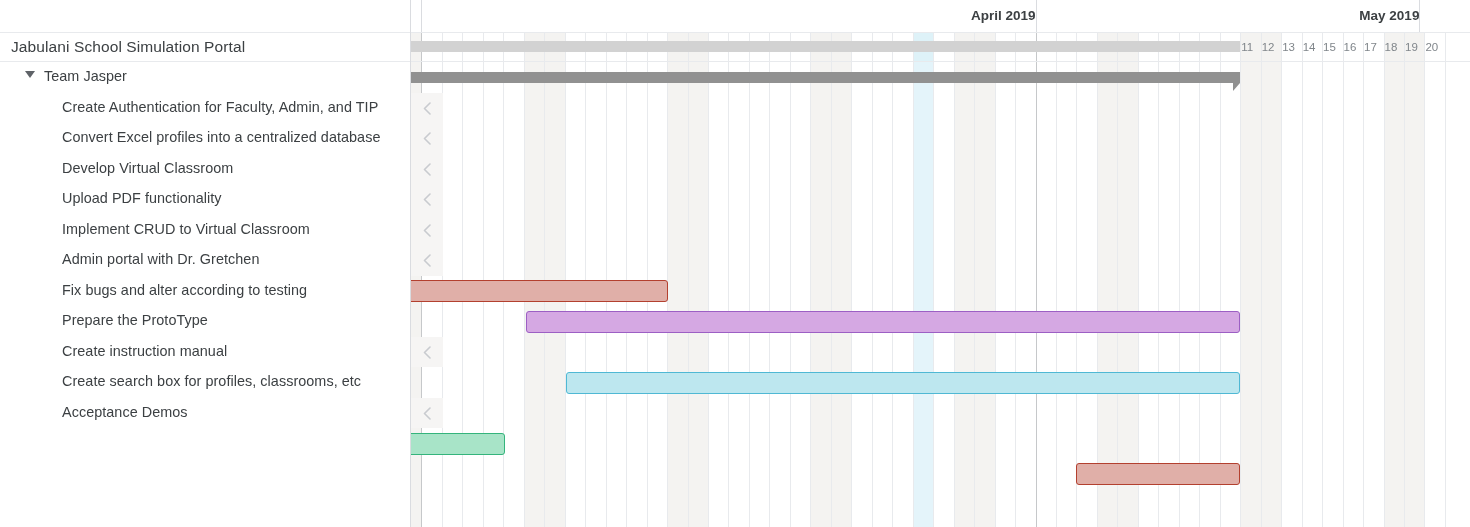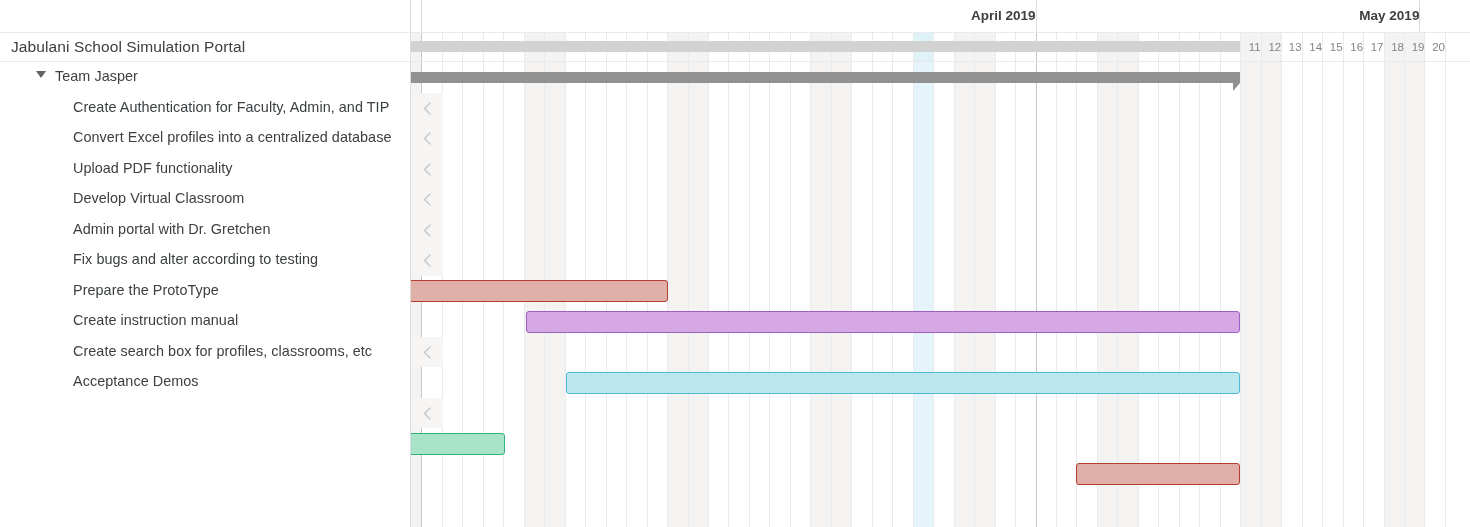--- a/index.html
+++ b/index.html
@@ -24,21 +24,21 @@
   }
   #project-title-row{
     position:absolute;left:0;top:33px;width:411px;height:29px;
     border-bottom:1px solid #e8eaed;box-sizing:border-box;background:#fff;
   }
   #project-title{
     position:absolute;left:11px;top:5px;font-size:15.5px;color:#3c4043;
     white-space:nowrap;letter-spacing:.1px;
   }
   #rows{position:absolute;left:0;top:62px;width:411px;}
-  .trow{position:relative;height:30.5px;box-sizing:border-box;margin-left:11px;}
+  .trow{position:relative;height:30.5px;box-sizing:border-box;}
   .trow .caret{
     position:absolute;left:25px;top:9px;width:0;height:0;
     border-left:5.5px solid transparent;border-right:5.5px solid transparent;
     border-top:7px solid #5f6368;
   }
   .trow .tlabel{
     position:absolute;top:6px;font-size:14.4px;color:#3c4043;white-space:nowrap;
     letter-spacing:.05px;
   }
   .trow.group .tlabel{left:44px;}
@@ -57,21 +57,21 @@
     position:absolute;top:0;height:32px;line-height:32px;text-align:right;
     font-size:13.5px;font-weight:bold;color:#3c4043;
     border-right:1px solid #dadce0;box-sizing:border-box;
     white-space:nowrap;overflow:hidden;
   }
   #day-head{
     position:absolute;left:0;top:33px;width:1059px;height:29px;
     border-bottom:1px solid #e8eaed;box-sizing:border-box;
   }
   .day-cell{
-    position:absolute;top:0;height:28px;line-height:28px;text-align:right;
+    position:absolute;top:0;height:28px;line-height:28px;text-align:left;
     font-size:11.5px;color:#80868b;box-sizing:border-box;
     border-right:1px solid #e8eaed;white-space:nowrap;overflow:hidden;
   }
   .day-cell.weekend{background:#f4f3f1;}
   .day-cell.today{background:#def2f8;}
   .day-cell.month-edge{border-right:1px solid #c6c8ca;}
 
   
   #grid{position:absolute;left:0;top:62px;width:1059px;height:465px;}
   .gcol{
@@ -121,24 +121,27 @@
         <span class="tlabel">Team Jasper</span>
       </div>
 
         <div class="trow task">
           <span class="tlabel">Create Authentication for Faculty, Admin, and TIP</span>
         </div>
         <div class="trow task">
           <span class="tlabel">Convert Excel profiles into a centralized database</span>
         </div>
         <div class="trow task">
+          <span class="tlabel">Develop Virtual Classroom</span>
+        </div>
+        <div class="trow task">
           <span class="tlabel">Upload PDF functionality</span>
         </div>
         <div class="trow task">
-          <span class="tlabel">Develop Virtual Classroom</span>
+          <span class="tlabel">Implement CRUD to Virtual Classroom</span>
         </div>
         <div class="trow task">
           <span class="tlabel">Admin portal with Dr. Gretchen</span>
         </div>
         <div class="trow task">
           <span class="tlabel">Fix bugs and alter according to testing</span>
         </div>
         <div class="trow task">
           <span class="tlabel">Prepare the ProtoType</span>
         </div>

